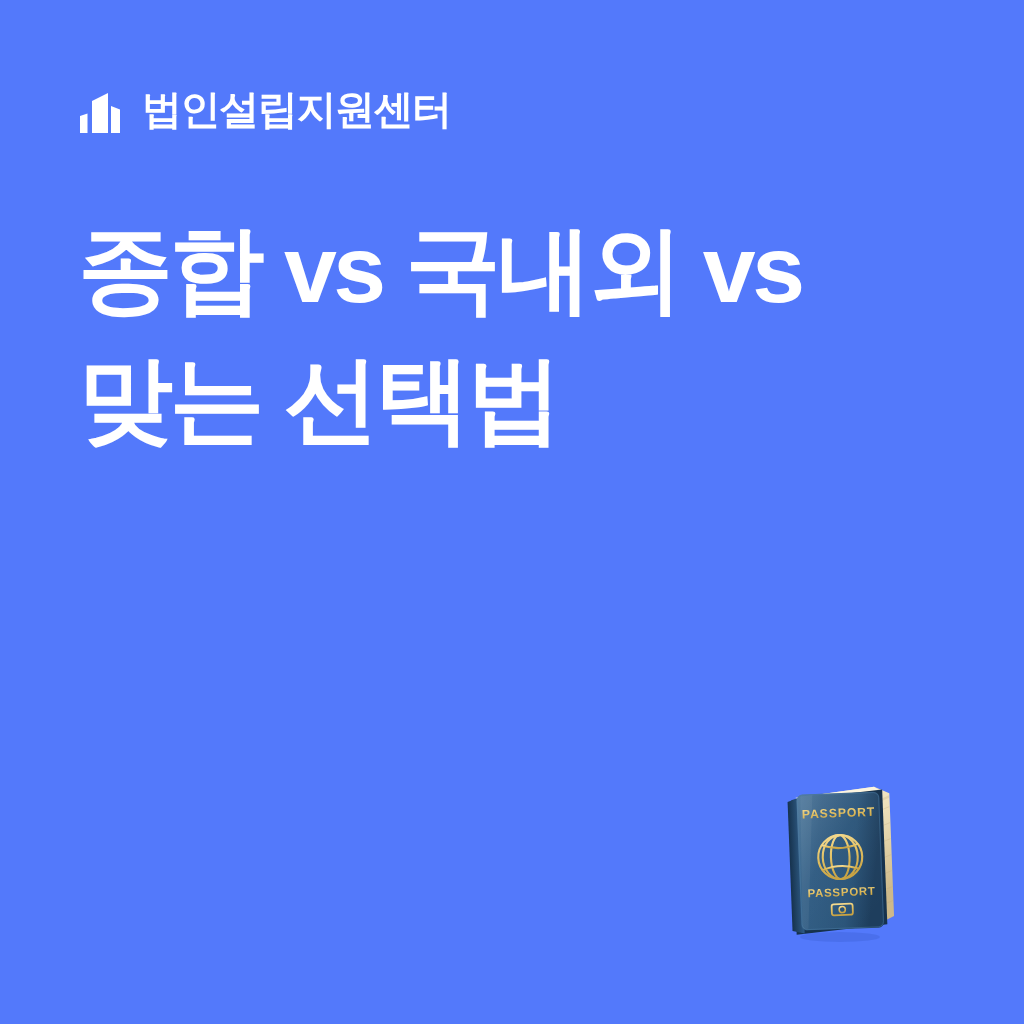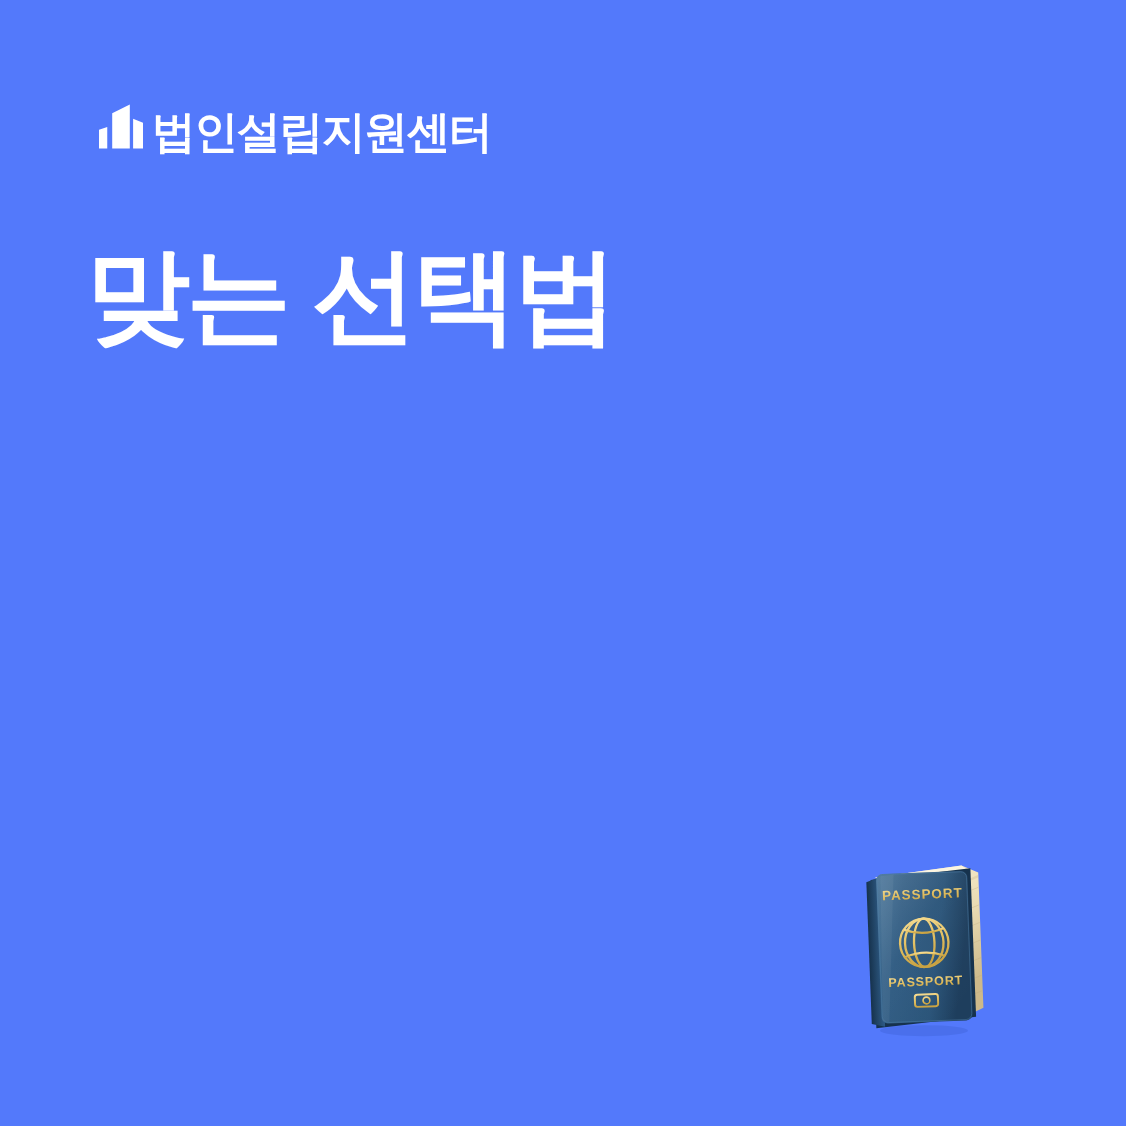--- a/index.html
+++ b/index.html
@@ -10,23 +10,24 @@
   body {
     background:#5379fb;
     font-family:"Liberation Sans", sans-serif;
     position:relative;
     -webkit-font-smoothing:antialiased;
   }
 
   
   #brand {
     position:absolute;
-    left:88px; top:88px;
+    left:78px; top:88px;
     display:flex;
-    align-items:flex-end;
+    align-items:flex-start;
+    gap:14px;
     height:52px;
   }
   #brand-mark {
     width:50px; height:50px;
     display:block;
     flex:0 0 auto;
   }
   #brand-name {
     color:#ffffff;
     font-size:40px;
@@ -71,20 +72,21 @@
 
       <path d="M14 13 L30 5 L30 45 L14 45 Z" fill="#ffffff"></path>
 
       <path d="M33 18 L42 21.5 L42 45 L33 45 Z" fill="#ffffff"></path>
     </svg>
   </span>
   <span id="brand-name">법인설립지원센터</span>
 </div>
 
 <div id="headline">
+  <div class="hl-line">종합 vs 국내외 vs</div>
   <div class="hl-line">맞는 선택법</div>
 </div>
 
 <div id="passport">
   <svg viewBox="0 0 120 165" xmlns="http://www.w3.org/2000/svg" aria-hidden="true">
     <defs>
       <linearGradient id="coverGrad" x1="0" y1="0" x2="1" y2="0.25">
         <stop offset="0%" stop-color="#37678f"></stop>
         <stop offset="30%" stop-color="#2e5a81"></stop>
         <stop offset="72%" stop-color="#2a5479"></stop>

